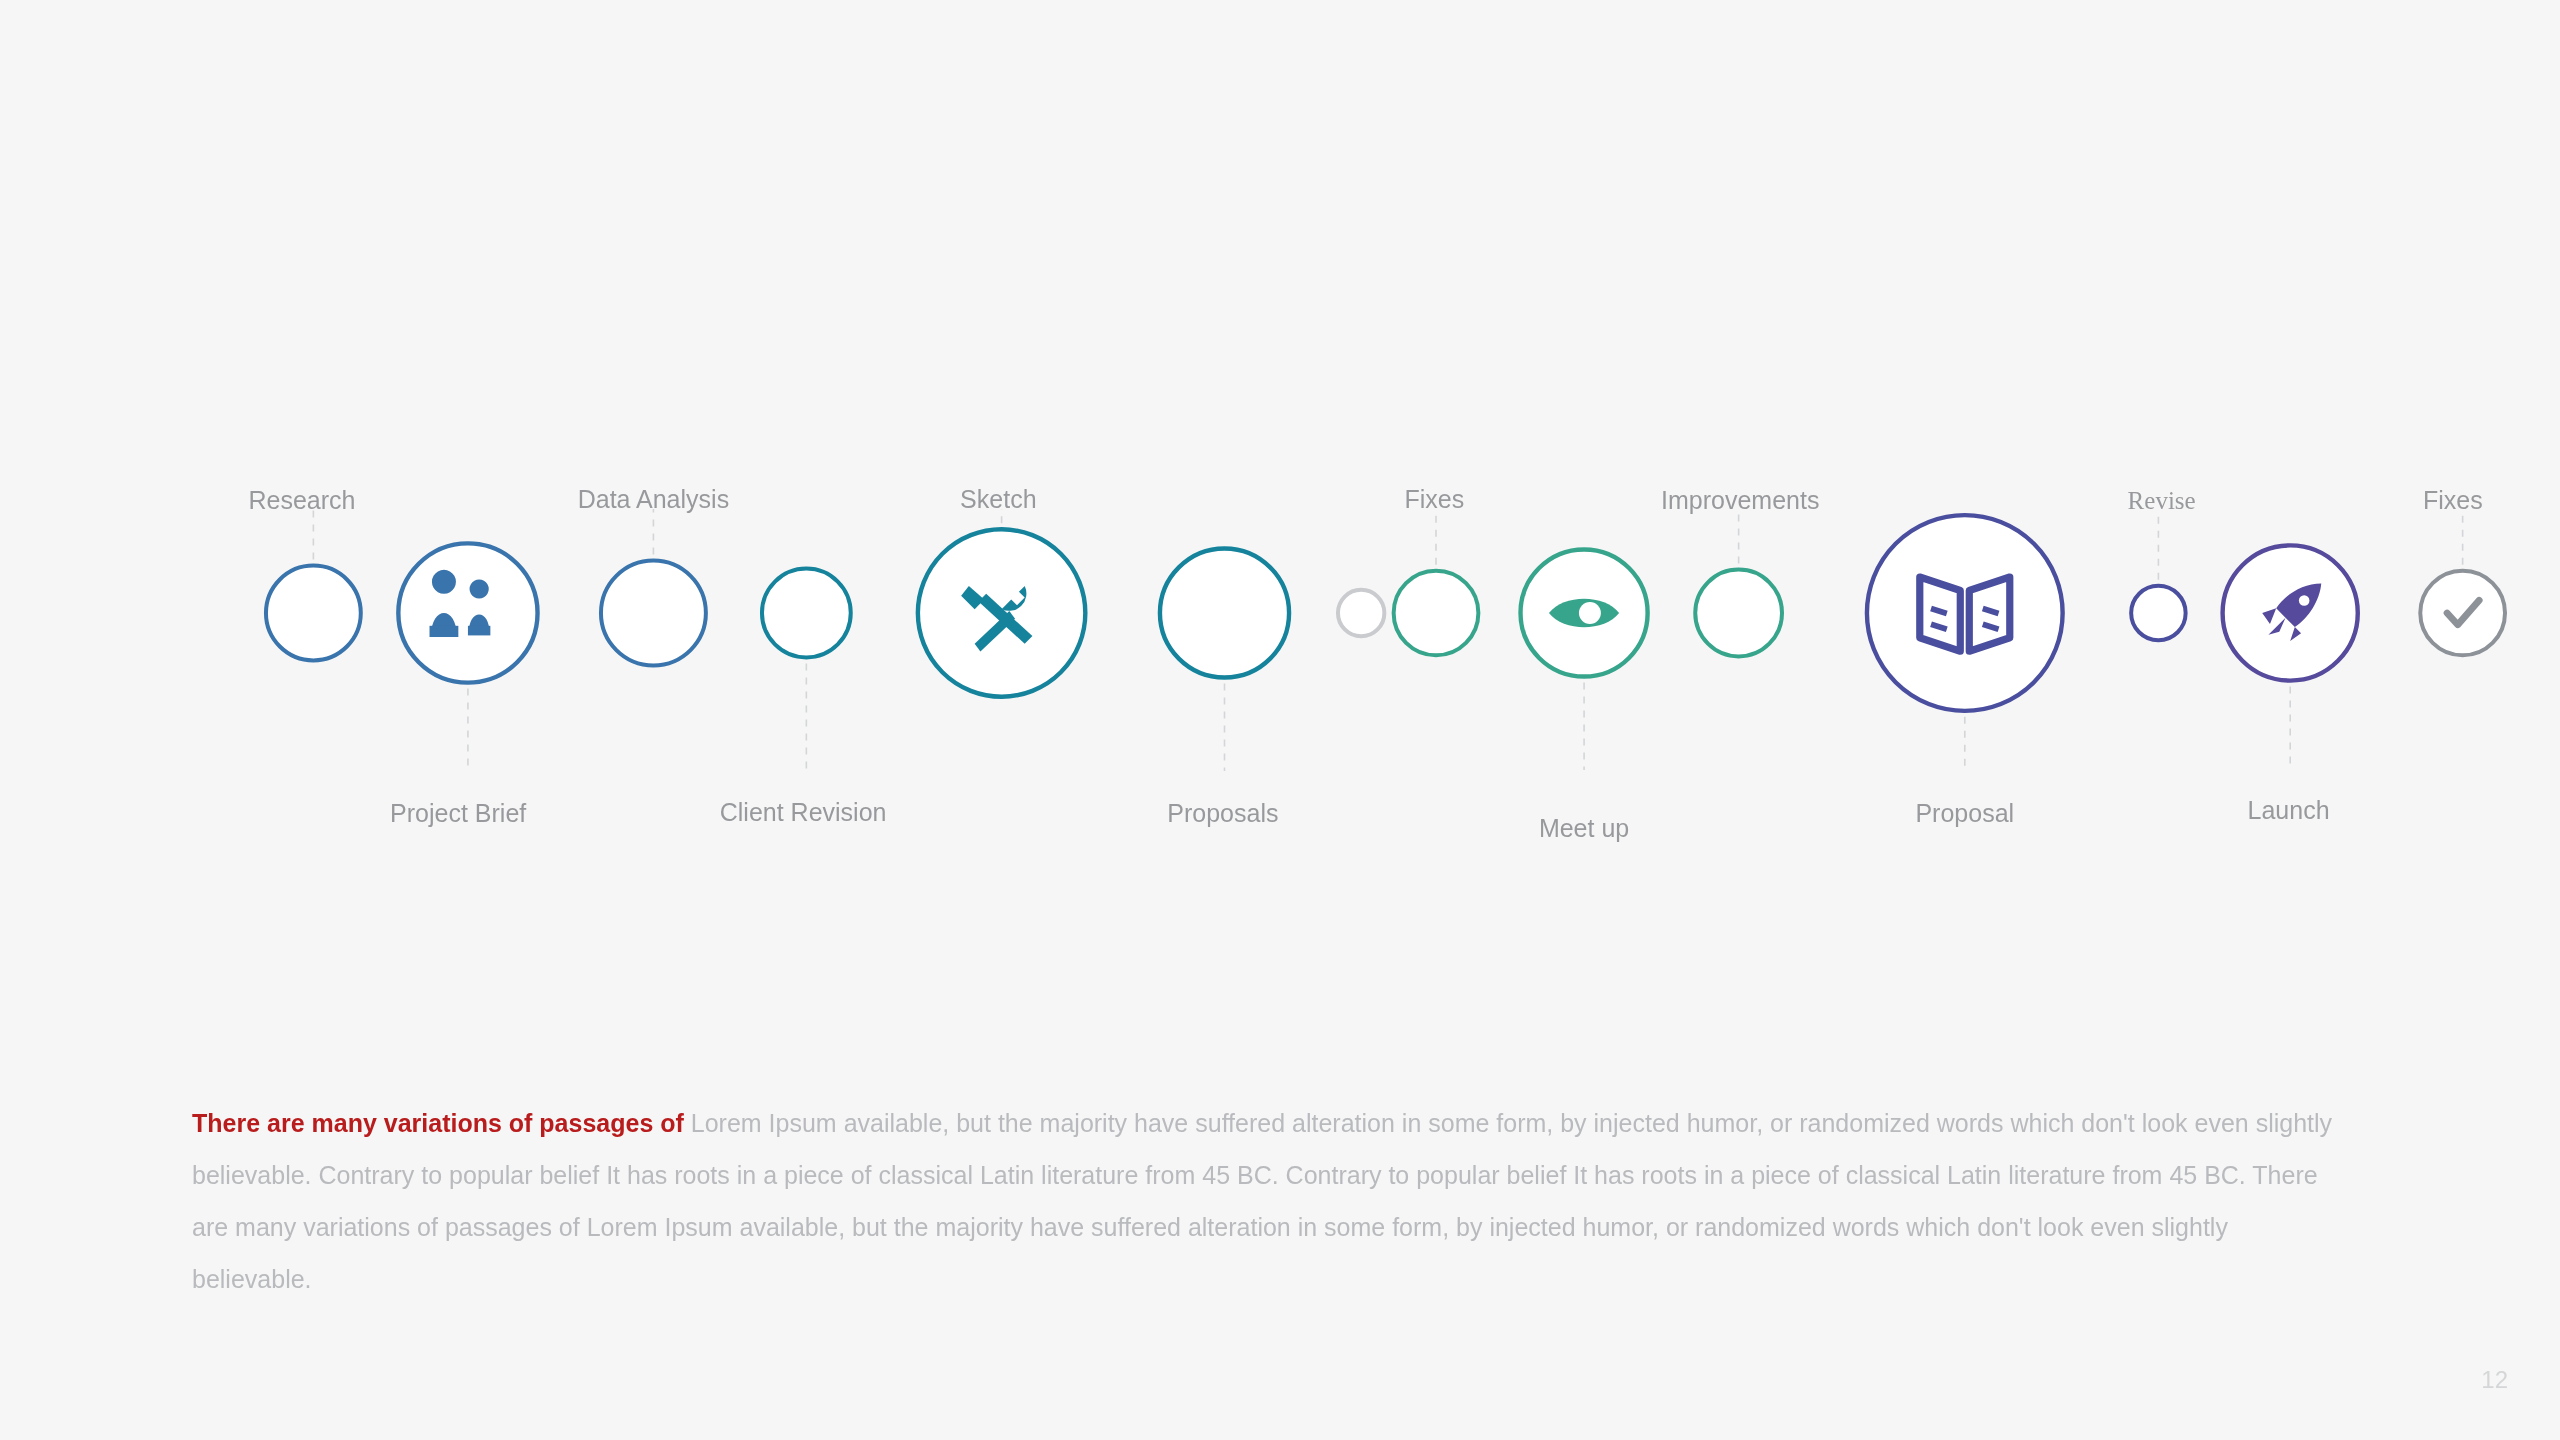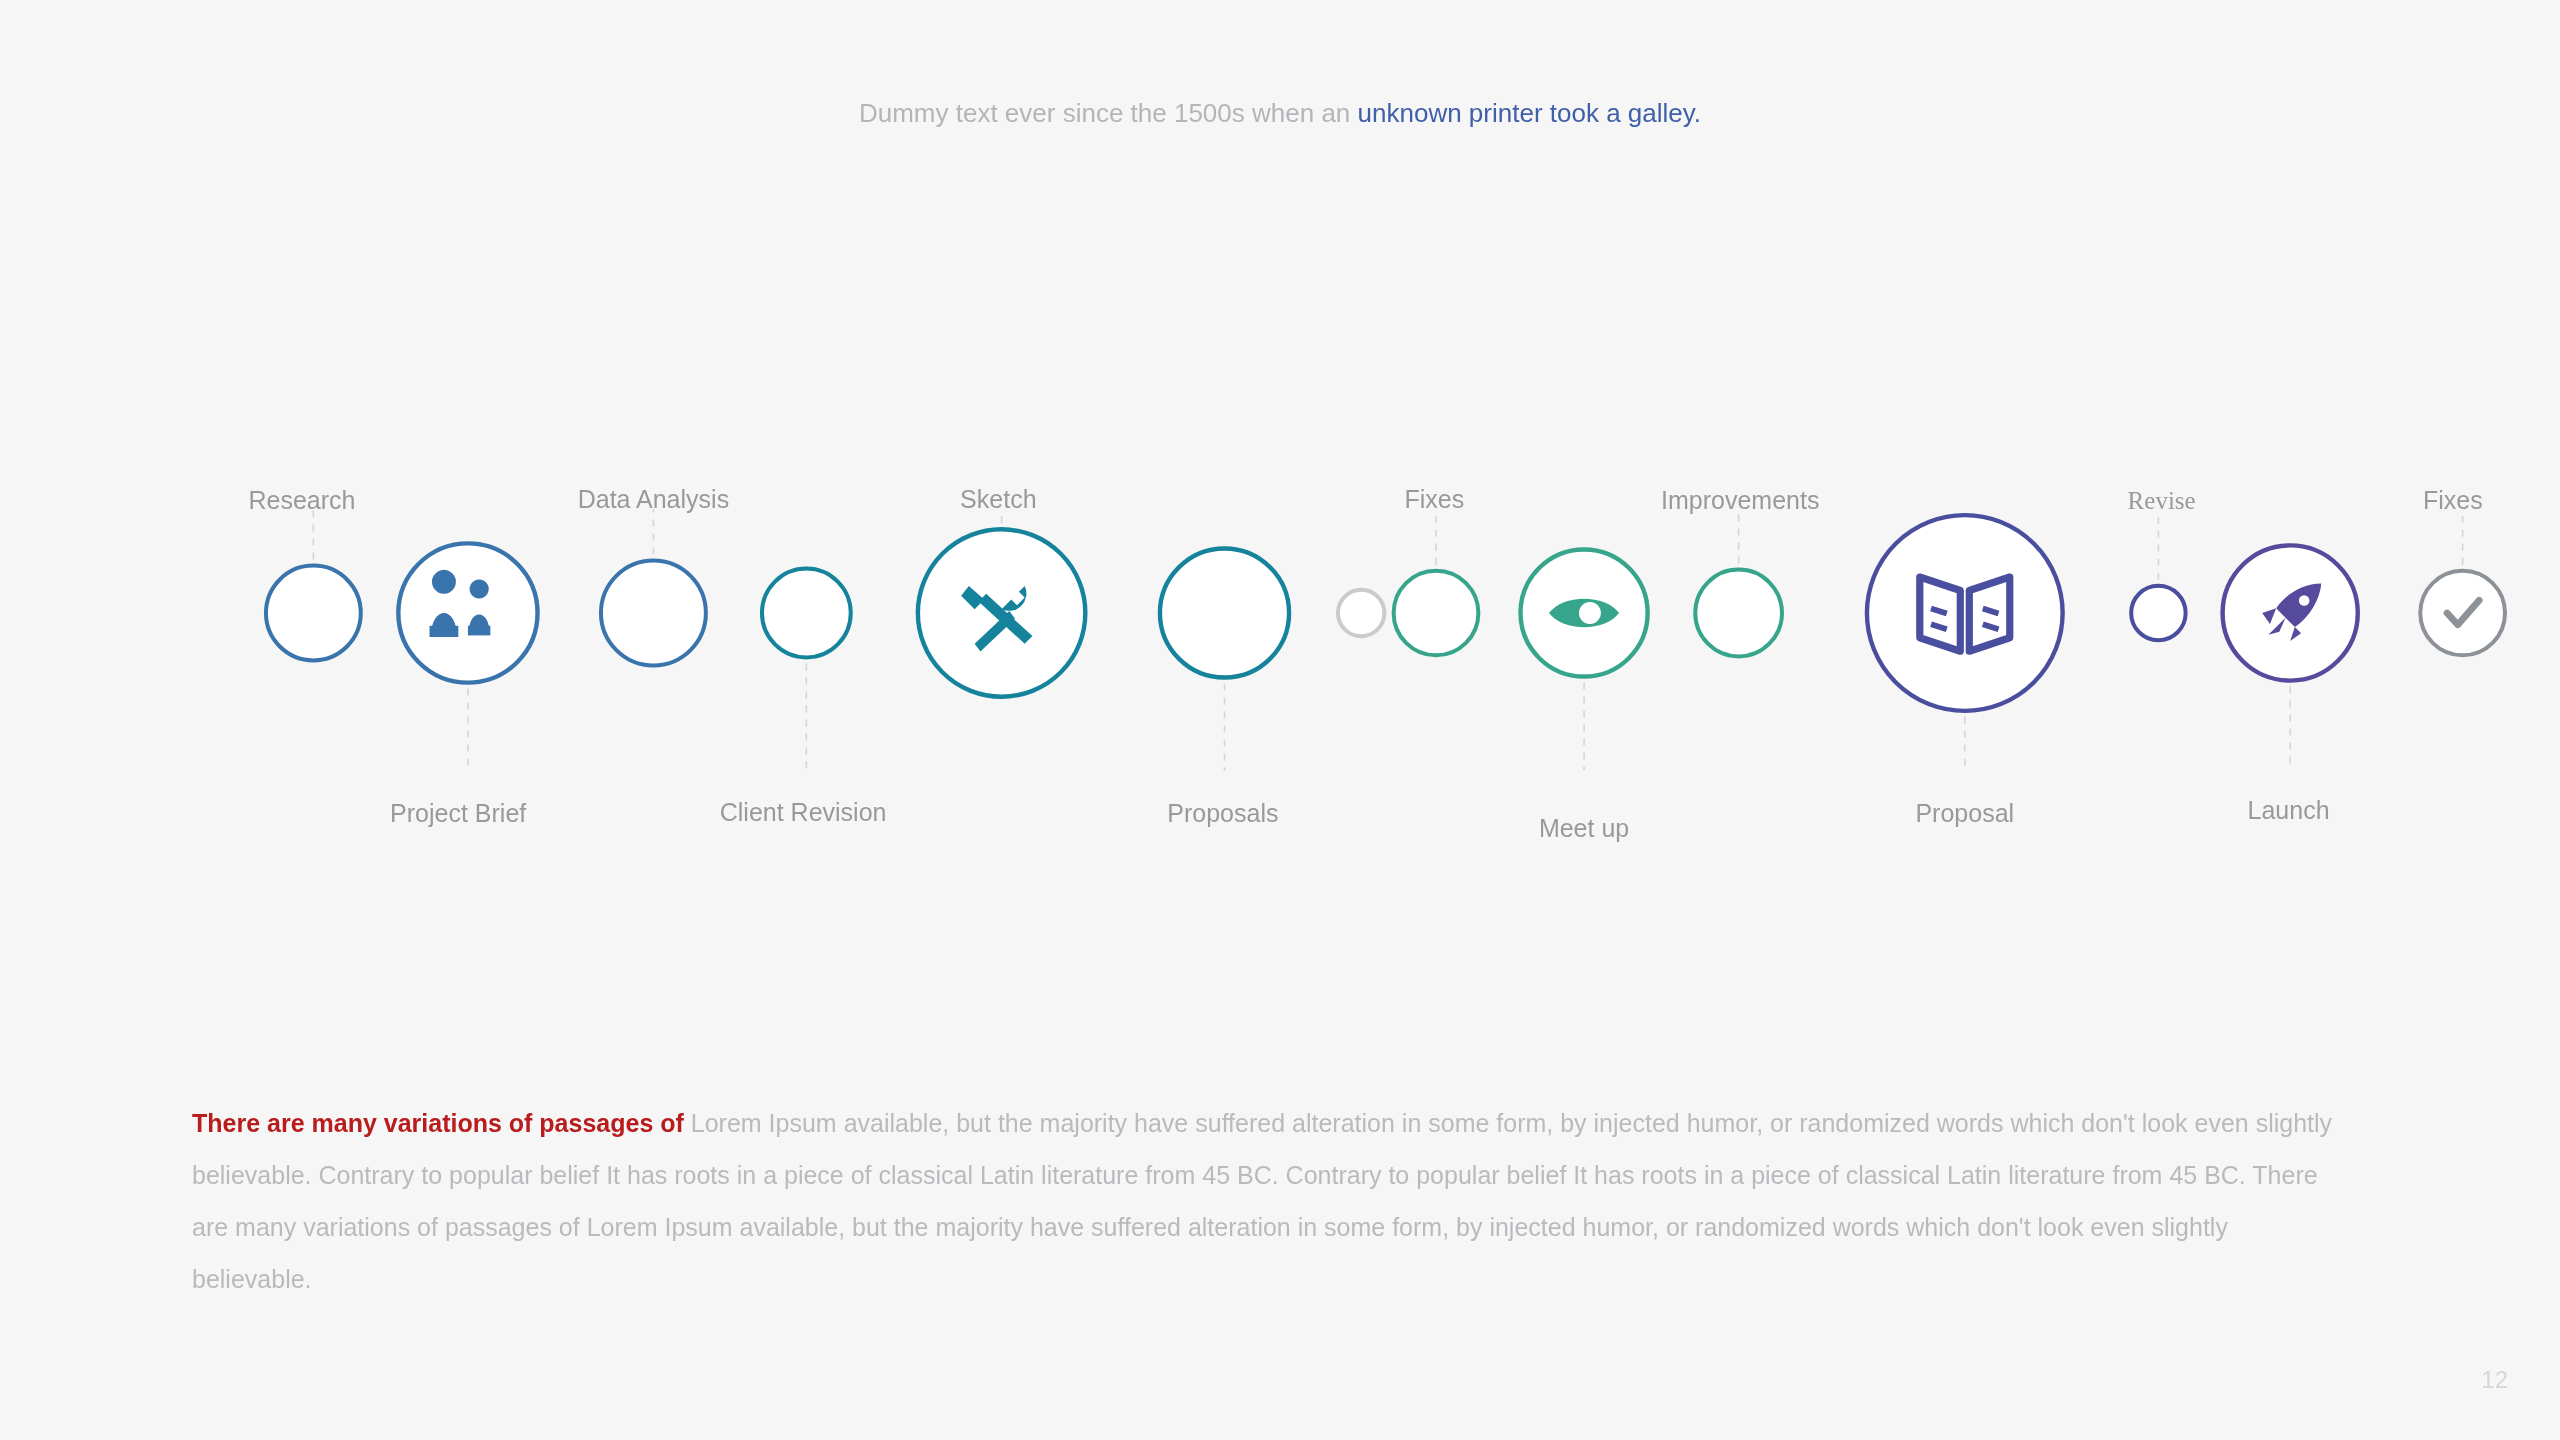--- a/index.html
+++ b/index.html
@@ -88,23 +88,20 @@
     bottom: 48px;
     font-size: 24px;
     color: #d4d6d8;
     line-height: 1;
   }
 </style>
 </head>
 <body>
 
 <div id="header">
-  <p id="page-subtitle">
-    <span>Dummy text ever since the 1500s when an </span><span class="accent">unknown printer took a galley.</span>
-  </p>
 </div>
 
 <div id="diagram">
   <svg id="diagram-svg" width="2560" height="620" viewBox="0 0 2560 620">
     <g id="dashed-connectors">
         <line x1="313.375" x2="313.375" y1="199.58922" y2="150" stroke="#d3d5d8" stroke-width="1.6" stroke-dasharray="7 7"></line>
         <line x1="467.94" x2="467.94" y1="328.60306" y2="411" stroke="#d3d5d8" stroke-width="1.6" stroke-dasharray="7 7"></line>
         <line x1="653.418" x2="653.418" y1="194.54552" y2="149" stroke="#d3d5d8" stroke-width="1.6" stroke-dasharray="7 7"></line>
         <line x1="806.356" x2="806.356" y1="303.38455999999996" y2="410" stroke="#d3d5d8" stroke-width="1.6" stroke-dasharray="7 7"></line>
         <line x1="1001.596" x2="1001.596" y1="163.27458000000001" y2="149" stroke="#d3d5d8" stroke-width="1.6" stroke-dasharray="7 7"></line>

